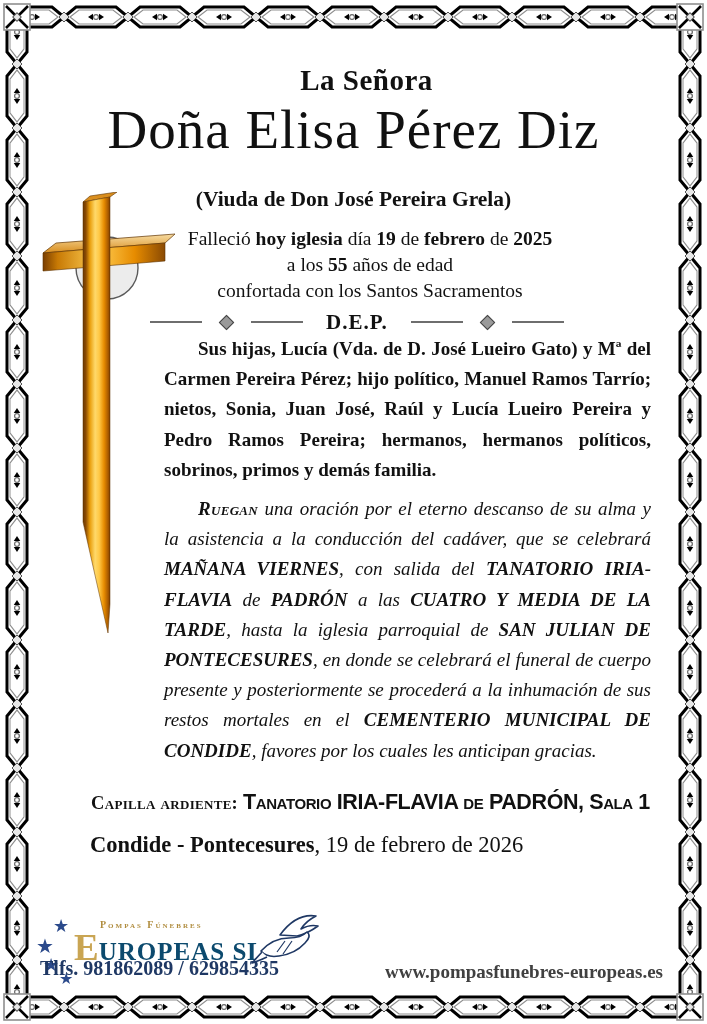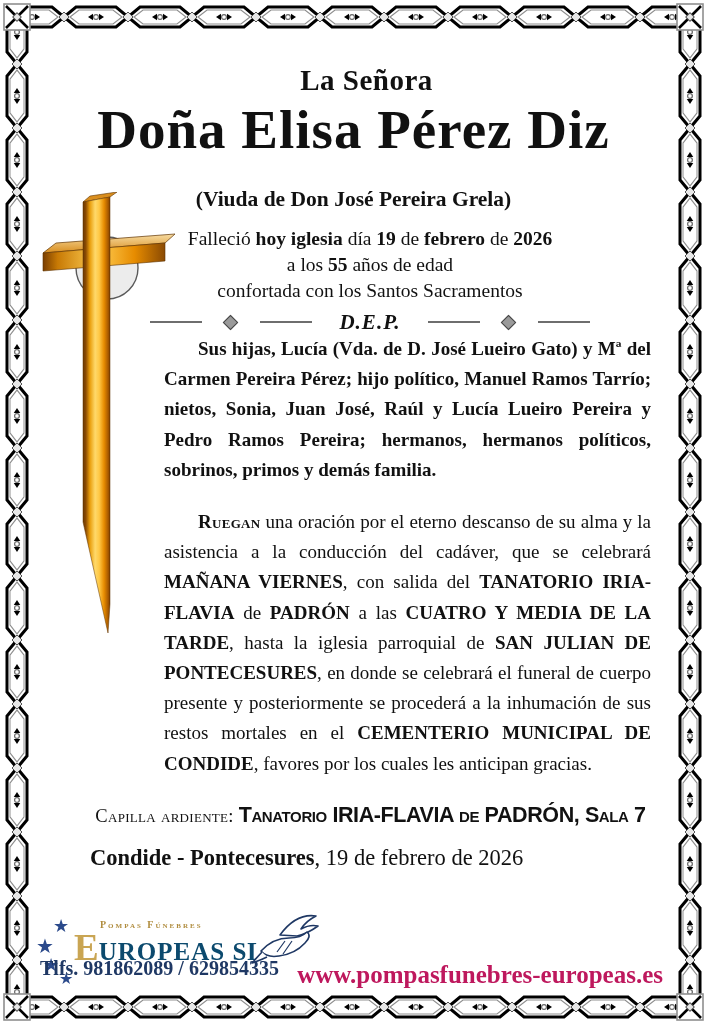--- a/index.html
+++ b/index.html
@@ -6,62 +6,62 @@
   .page{
     position:relative;width:707px;height:1024px;margin:0 auto;
     background:#ffffff;overflow:hidden;
     font-family:"Liberation Serif", serif;color:#111;
   }
   .frame{position:absolute;left:0;top:0;z-index:6;pointer-events:none;}
   
   .honorific{position:absolute;top:64px;left:0;width:707px;padding-left:26px;box-sizing:border-box;
     text-align:center;font-size:29px;font-weight:bold;letter-spacing:.5px;}
   .deceased-name{position:absolute;top:98px;left:0;width:707px;text-align:center;
-    font-size:55px;font-weight:bold;letter-spacing:1px;white-space:nowrap;}
+    font-size:55px;font-weight:normal;letter-spacing:1px;white-space:nowrap;}
   .widow-line{position:absolute;top:187px;left:0;width:707px;box-sizing:border-box;
     text-align:center;font-size:21.5px;font-weight:bold;}
   
   .death-block{position:absolute;top:226px;left:150px;width:440px;text-align:center;
     font-size:19.5px;line-height:26px;}
-  .dep-row{display:flex;align-items:center;justify-content:space-between;gap:19px;margin-top:5px;font-style:italic;}
+  .dep-row{display:flex;align-items:center;justify-content:flex-start;gap:19px;margin-top:5px;}
   .dline{display:inline-block;width:52px;height:2px;background:#6e6e6e;}
   .ddiamond{display:inline-block;width:9px;height:9px;background:#9a9a9a;border:1px solid #444;
     transform:rotate(45deg);}
   .dep-text{font-size:21px;font-weight:bold;letter-spacing:1px;margin:0 4px;}
   
   .content-flow{position:absolute;top:334px;left:60px;right:56px;z-index:3;}
   .para{margin:0 0 0 104px;text-align:justify;text-indent:34px;font-size:19px;line-height:30.2px;
     hyphens:none;}
-  .para + .para{margin-top:22px;}
+  .para + .para{margin-top:9px;font-style:italic;}
   .s-r{font-weight:normal;}
   .s-b{font-weight:bold;}
   .s-sc{font-variant:small-caps;font-weight:bold;letter-spacing:.3px;}
   .wake-line{margin-top:24px;text-align:center;padding-left:30px;white-space:nowrap;}
-  .s-scserif{font-variant:small-caps;font-weight:normal;font-size:18.5px;letter-spacing:.3px;}
+  .s-scserif{font-variant:small-caps;font-weight:bold;font-size:18.5px;letter-spacing:.3px;}
   .s-scsans{font-family:"Liberation Sans", sans-serif;font-variant:small-caps;font-weight:bold;
     font-size:21.5px;letter-spacing:-0.4px;}
   .place-date{margin-top:17px;text-align:left;padding-left:30px;font-size:22.5px;white-space:nowrap;}
   
   .cross-wrap{position:absolute;left:40px;top:192px;width:135px;height:448px;z-index:2;}
   
   .footer{position:absolute;left:0;top:905px;width:707px;height:90px;z-index:3;}
   .eu-star{position:absolute;color:#2b4a8b;font-size:18px;line-height:1;}
   .star-1{left:53px;top:12px;}
   .star-2{left:36px;top:31px;font-size:20px;}
   .star-3{left:43px;top:51px;}
   .star-4{left:59px;top:66px;font-size:16px;}
   .brand{position:absolute;left:74px;top:14px;}
   .brand-top{color:#b08c3e;font-variant:small-caps;font-weight:bold;font-size:10px;
     letter-spacing:2px;margin-left:26px;}
   .brand-main{display:flex;align-items:baseline;margin-top:-4px;}
   .brand-initial{color:#c9a553;font-size:37px;font-weight:bold;}
   .brand-rest{color:#0c4a6e;font-size:25px;font-weight:bold;letter-spacing:1px;}
   .dove-wrap{position:absolute;left:250px;top:6px;}
   .phones{position:absolute;left:40px;top:52px;color:#1f3864;font-size:20px;font-weight:bold;}
-  .website{position:absolute;right:44px;top:56px;color:#be185d;font-size:25px;font-weight:bold;}
+  .website{position:absolute;right:44px;top:56px;color:#404040;font-size:19px;font-weight:bold;}
 </style>
 </head>
 <body>
 
 <div class="page">
 
   <svg class="frame" width="707" height="1024" viewBox="0 0 707 1024">
     <defs>
       <g id="chainTile">
         <polygon points="0,17 12,7 52,7 64,17 52,27 12,27" fill="#ffffff" stroke="#000000" stroke-width="3"></polygon>
@@ -131,38 +131,38 @@
       </defs>
       <circle cx="67" cy="76" r="31" fill="#ececec" stroke="#5a5a5a" stroke-width="1.4"></circle>
       <polygon points="3,61 16,51 135,42 125,51" fill="url(#armTopGrad)" stroke="#5e3200" stroke-width="0.7"></polygon>
       <polygon points="3,61 125,51 125,69 3,79" fill="url(#armGrad)" stroke="#5e3200" stroke-width="0.6"></polygon>
       <polygon points="43,10 50,4 77,0 70,5" fill="#d98e1e" stroke="#5e3200" stroke-width="0.6"></polygon>
       <polygon points="43,10 70,5 70,412 68,441 43,330" fill="url(#barGrad)" stroke="#5e3200" stroke-width="0.5"></polygon>
     </svg>
   </div>
 
   <div class="death-block">
-    <div><span class="s-r">Falleció </span><span class="s-b">hoy iglesia</span><span class="s-r"> día </span><span class="s-b">19</span><span class="s-r"> de </span><span class="s-b">febrero</span><span class="s-r"> de </span><span class="s-b">2026</span></div>
+    <div><span class="s-r">Falleció </span><span class="s-b">hoy iglesia</span><span class="s-r"> día </span><span class="s-b">19</span><span class="s-r"> de </span><span class="s-b">febrero</span><span class="s-r"> de </span><span class="s-b">2025</span></div>
     <div><span class="s-r">a los </span><span class="s-b">55</span><span class="s-r"> años de edad</span></div>
     <div><span class="s-r">confortada con los Santos Sacramentos</span></div>
     <div class="dep-row">
       <span class="dline"></span>
       <span class="ddiamond"></span>
       <span class="dline"></span>
       <span class="dep-text">D.E.P.</span>
       <span class="dline"></span>
       <span class="ddiamond"></span>
       <span class="dline"></span>
     </div>
   </div>
 
   <div class="content-flow">
     <p class="para"><span class="s-b">Sus hijas, Lucía (Vda. de D. José Lueiro Gato) y Mª del Carmen Pereira Pérez; hijo político, Manuel Ramos Tarrío; nietos, Sonia, Juan José, Raúl y Lucía Lueiro Pereira y Pedro Ramos Pereira; hermanos, hermanos políticos, sobrinos, primos y demás familia.</span></p>
     <p class="para"><span class="s-sc">Ruegan</span><span class="s-r"> una oración por el eterno descanso de su alma y la asistencia a la conducción del cadáver, que se celebrará </span><span class="s-b">MAÑANA VIERNES</span><span class="s-r">, con salida del </span><span class="s-b">TANATORIO IRIA-FLAVIA</span><span class="s-r"> de </span><span class="s-b">PADRÓN</span><span class="s-r"> a las </span><span class="s-b">CUATRO Y MEDIA DE LA TARDE</span><span class="s-r">, hasta la iglesia parroquial de </span><span class="s-b">SAN JULIAN DE PONTECESURES</span><span class="s-r">, en donde se celebrará el funeral de cuerpo presente y posteriormente se procederá a la inhumación de sus restos mortales en el </span><span class="s-b">CEMENTERIO MUNICIPAL DE CONDIDE</span><span class="s-r">, favores por los cuales les anticipan gracias.</span></p>
-    <div class="wake-line"><span class="s-scserif">Capilla ardiente: </span><span class="s-scsans">Tanatorio IRIA-FLAVIA de PADRÓN, Sala 7</span></div>
+    <div class="wake-line"><span class="s-scserif">Capilla ardiente: </span><span class="s-scsans">Tanatorio IRIA-FLAVIA de PADRÓN, Sala 1</span></div>
     <div class="place-date"><span class="s-b">Condide - Pontecesures</span><span class="s-r">, 19 de febrero de 2026</span></div>
   </div>
 
   <div class="footer">
     <span class="eu-star star-1">★</span>
     <span class="eu-star star-2">★</span>
     <span class="eu-star star-3">★</span>
     <span class="eu-star star-4">★</span>
     <div class="brand">
       <div class="brand-top">Pompas Fúnebres</div>

